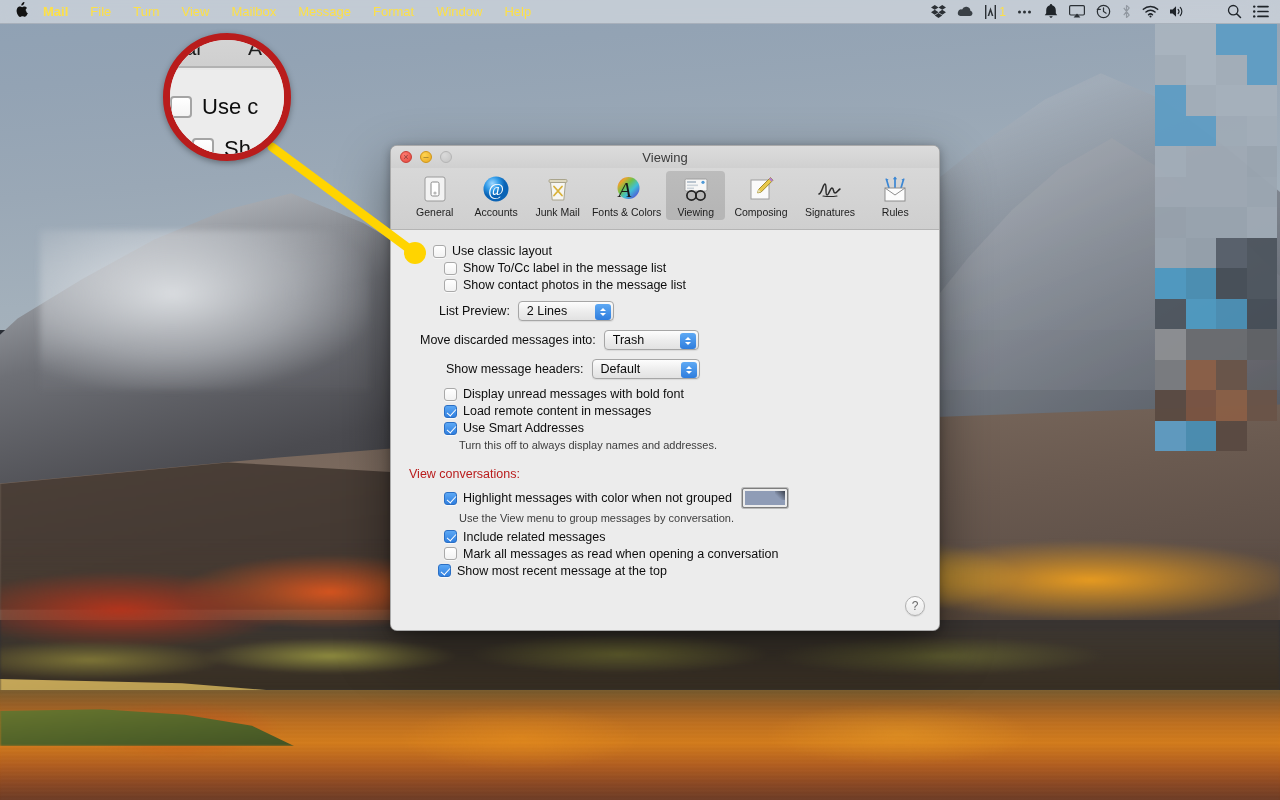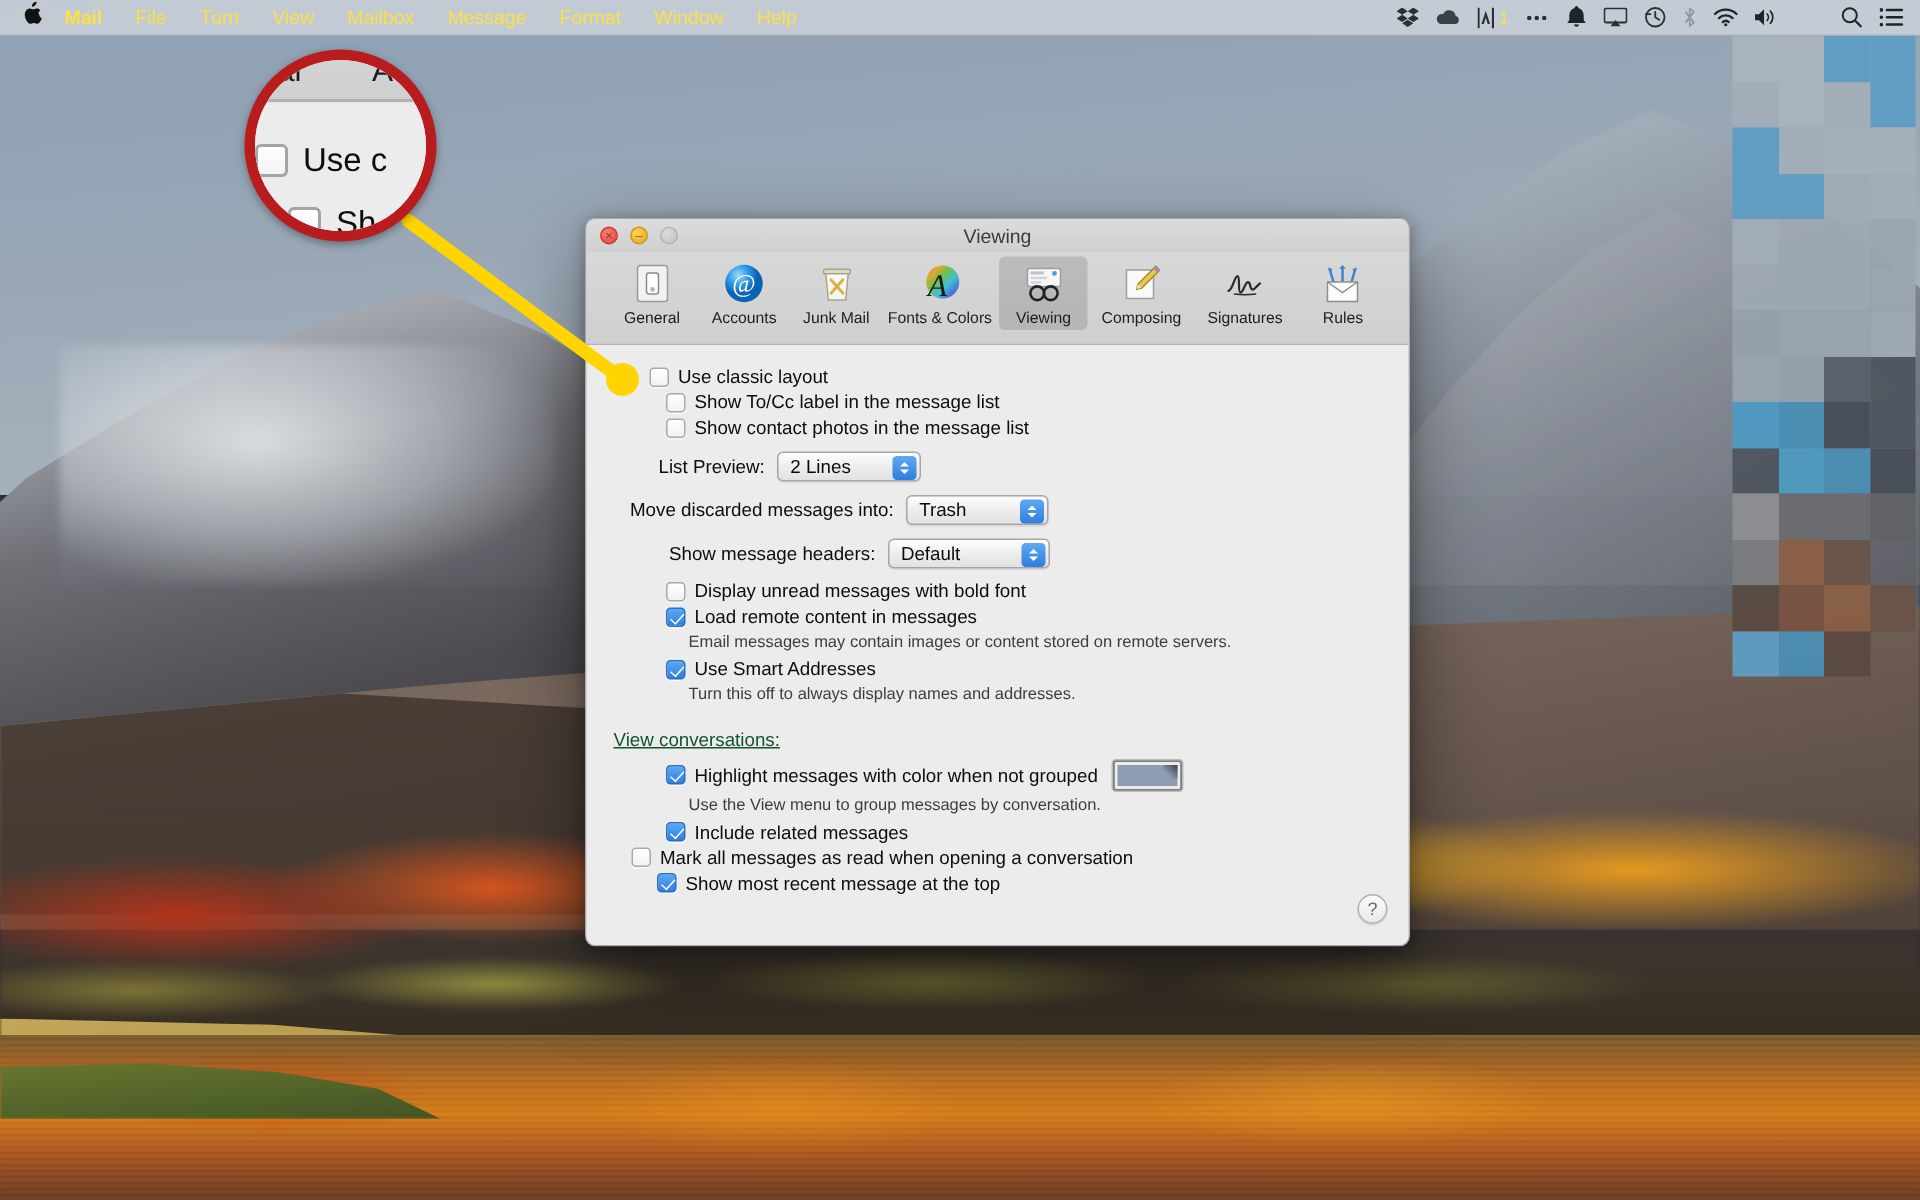--- a/index.html
+++ b/index.html
@@ -209,21 +209,21 @@
   }
   .stepper {
     position: absolute; right: 2px; top: 2px; width: 16px; height: 16px; border-radius: 3px;
     background: linear-gradient(180deg, #5ea9f4 0%, #2f7ddd 100%);
     display: flex; flex-direction: column; align-items: center; justify-content: center; gap: 2px;
   }
   .stepper .ar { width: 0; height: 0; border-left: 3px solid transparent; border-right: 3px solid transparent; }
   .stepper .up { border-bottom: 3.5px solid #fff; }
   .stepper .dn { border-top: 3.5px solid #fff; }
 
-  .sectiontitle { font-size: 12.5px; color: #14532d; padding-left: 18px; margin: 15px 0 7px 0; text-decoration: underline; }
+  .sectiontitle { font-size: 12.5px; color: #b91c1c; padding-left: 18px; margin: 15px 0 7px 0; }
 
   .colorwell {
     width: 46px; height: 20px; margin-left: 10px; border-radius: 2px;
     background: #8f9cb6;
     border: 1px solid #7d7d7d;
     box-shadow: inset 0 0 0 2px #ececec, 0 0 0 1px #b9b9b9;
     position: relative;
   }
   .colorwell::after {
     content:""; position:absolute; right:2px; top:2px; width:10px; height:9px;
@@ -628,21 +628,20 @@
 
     <div class="row" style="padding-left:53px">
       <span class="cb"></span>
       <span class="lbl">Display unread messages with bold font</span>
     </div>
 
     <div class="row" style="padding-left:53px">
       <span class="cb on"></span>
       <span class="lbl">Load remote content in messages</span>
     </div>
-    <div class="subtext">Email messages may contain images or content stored on remote servers.</div>
 
     <div class="row" style="padding-left:53px">
       <span class="cb on"></span>
       <span class="lbl">Use Smart Addresses</span>
     </div>
     <div class="subtext">Turn this off to always display names and addresses.</div>
 
     <div class="sectiontitle">View conversations:</div>
 
     <div class="row" style="padding-left:53px">
@@ -650,21 +649,21 @@
       <span class="lbl">Highlight messages with color when not grouped</span>
       <span class="colorwell" style="background: rgb(143, 156, 182);"></span>
     </div>
     <div class="subtext">Use the View menu to group messages by conversation.</div>
 
     <div class="row" style="padding-left:53px;margin-top:4px">
       <span class="cb on"></span>
       <span class="lbl">Include related messages</span>
     </div>
 
-    <div class="row" style="padding-left:30px">
+    <div class="row" style="padding-left:53px">
       <span class="cb"></span>
       <span class="lbl">Mark all messages as read when opening a conversation</span>
     </div>
 
     <div class="row" style="padding-left:47px">
       <span class="cb on"></span>
       <span class="lbl">Show most recent message at the top</span>
     </div>
 
     <div class="helpbtn">?</div>

